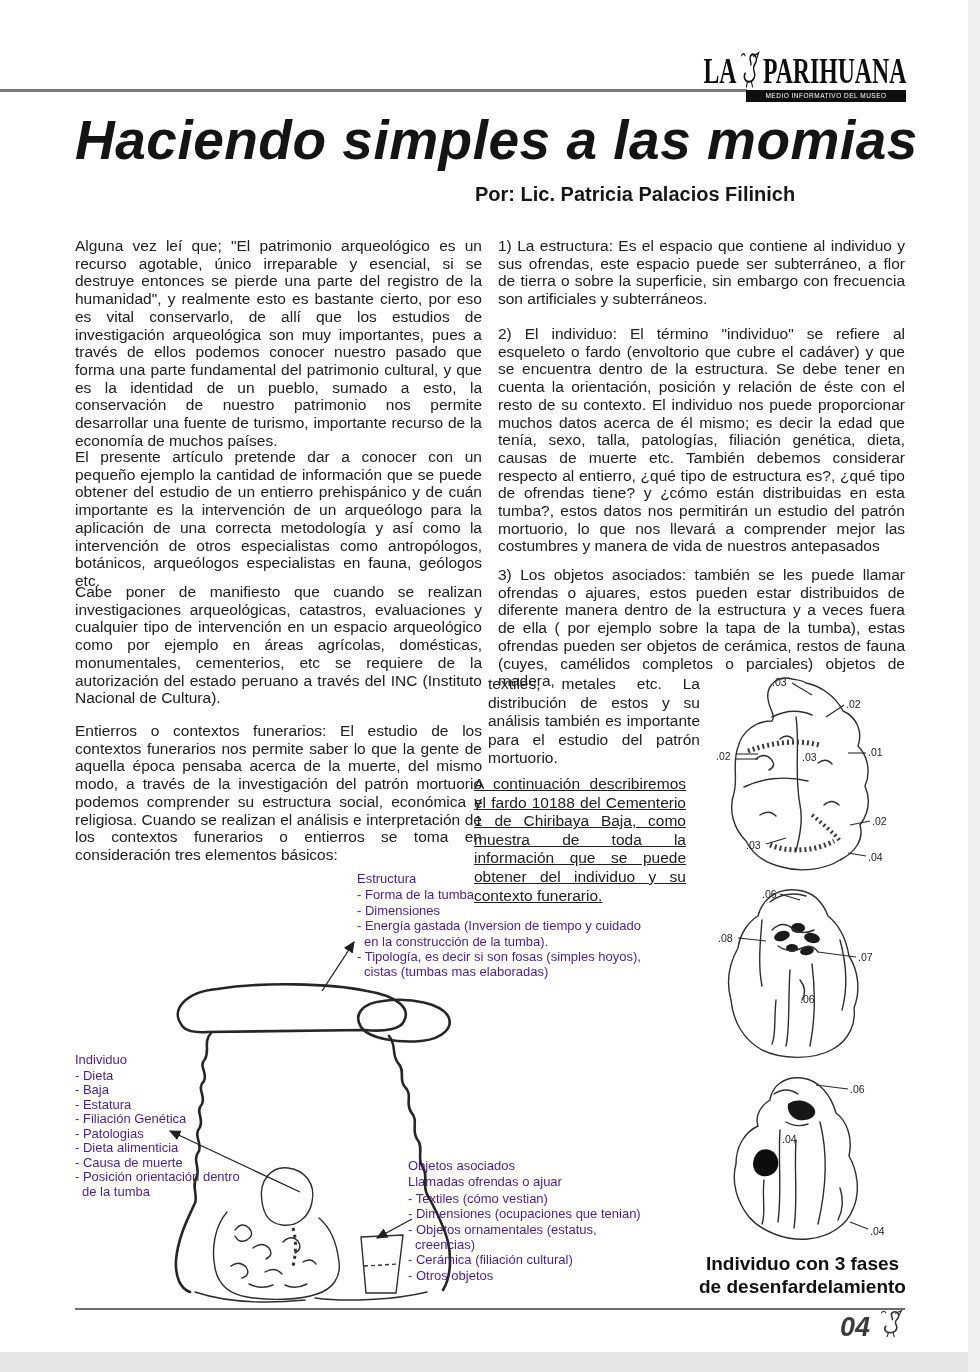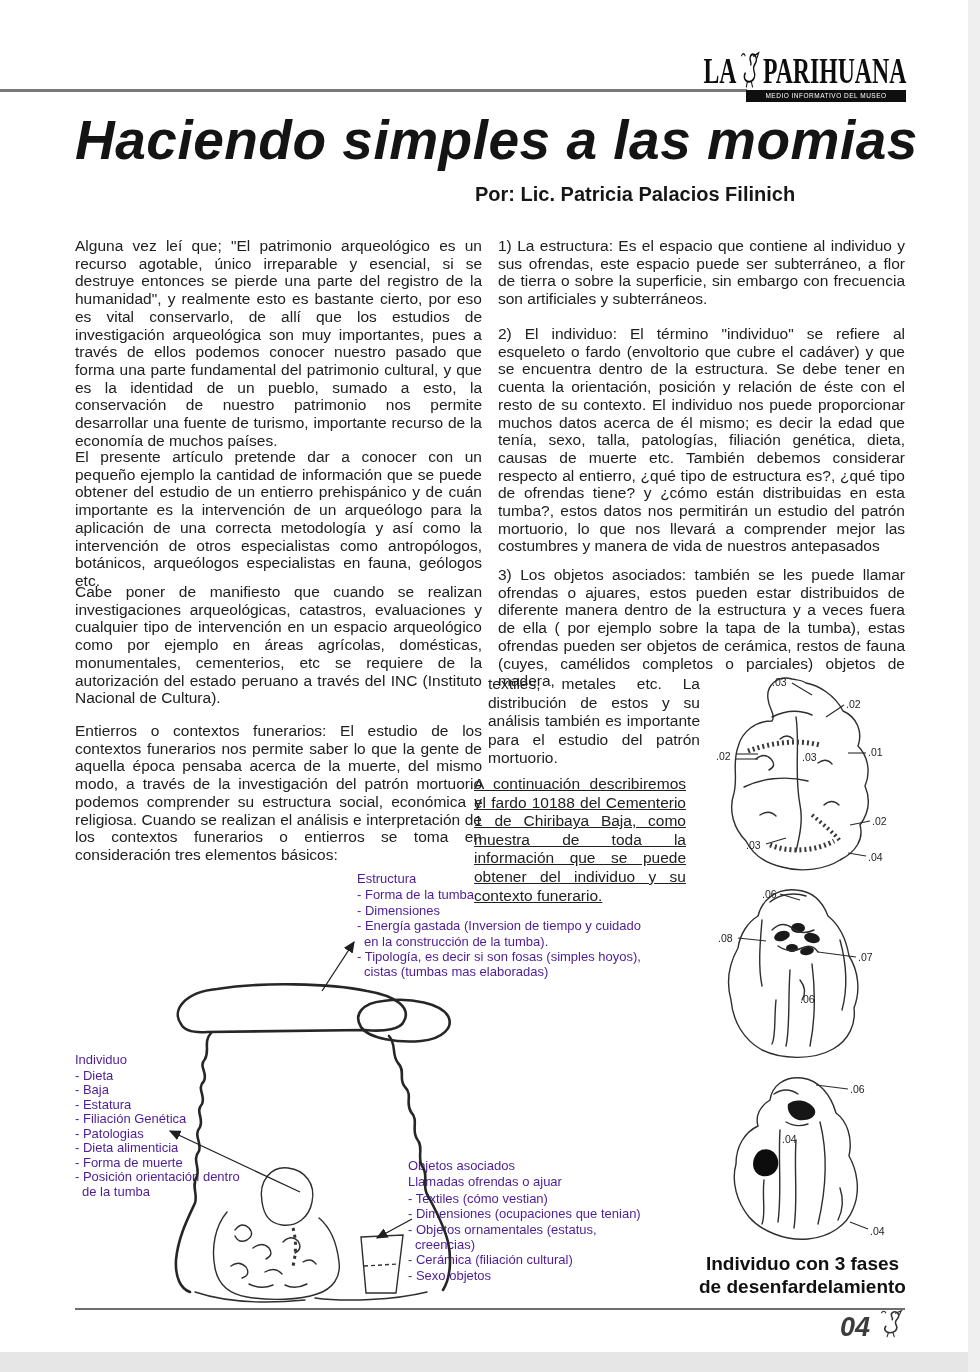--- a/index.html
+++ b/index.html
@@ -88,32 +88,32 @@
   </div>
 
   <div class="diag lh-ind" style="left:75px;top:1053px;width:172px;">
     <p class="t">Individuo</p>
     <p class="diag-item">- Dieta</p>
     <p class="diag-item">- Baja</p>
     <p class="diag-item">- Estatura</p>
     <p class="diag-item">- Filiación Genética</p>
     <p class="diag-item">- Patologias</p>
     <p class="diag-item">- Dieta alimenticia</p>
-    <p class="diag-item">- Forma de muerte</p>
+    <p class="diag-item">- Causa de muerte</p>
     <p class="diag-item">- Posición orientación dentro de la tumba</p>
   </div>
 
   <div class="diag lh-obj" style="left:408px;top:1158px;width:250px;">
     <p class="t">Objetos asociados</p>
     <p class="t">Llamadas ofrendas o ajuar</p>
     <p class="diag-item">- Textiles (cómo vestian)</p>
     <p class="diag-item">- Dimensiones (ocupaciones que tenian)</p>
     <p class="diag-item">- Objetos ornamentales (estatus, creencias)</p>
     <p class="diag-item">- Cerámica (filiación cultural)</p>
-    <p class="diag-item">- Sexo objetos</p>
+    <p class="diag-item">- Otros objetos</p>
   </div>
 
   <svg class="abs" style="left:165px;top:980px;" width="300" height="325" viewBox="0 0 300 325">
     <path class="sk" d="M16,44 C6,30 20,12 52,9 C95,2 165,3 202,11 C232,16 246,28 239,41 C236,49 220,52 200,50 L42,52 C27,53 19,50 16,44 Z"></path>
     <path class="sk" d="M196,47 C188,34 198,23 218,21 C247,17 276,24 283,36 C289,47 278,59 256,61 C234,63 204,59 196,47 Z"></path>
     <path class="sk" d="M46,53 C38,62 45,70 40,79 C33,87 43,92 39,101 C31,109 41,115 37,124 C30,132 39,138 35,147 C28,156 37,162 34,171 C27,180 35,187 32,196 C26,206 33,214 30,223 C22,240 13,258 11,280 C10,298 16,309 25,312"></path>
     <path class="sk" d="M224,56 C232,65 226,74 233,83 C241,91 233,99 240,107 C248,115 240,123 246,132 C254,140 246,150 252,159 C259,167 252,177 257,186 C264,195 257,205 262,214 C270,229 279,245 283,262 C287,280 285,299 278,310"></path>
     <path class="sk1" d="M97,222 C93,200 107,186 123,188 C140,190 151,204 147,222 C144,238 131,247 117,245 C104,243 99,235 97,222 Z" stroke-width="2"></path>
     <path class="sk1" d="M62,232 C50,246 46,268 50,288 C53,304 64,314 82,317 C105,321 135,320 152,314 C168,309 176,297 174,282 C172,264 166,248 154,238" stroke-width="2"></path>
     <g class="sk1">

